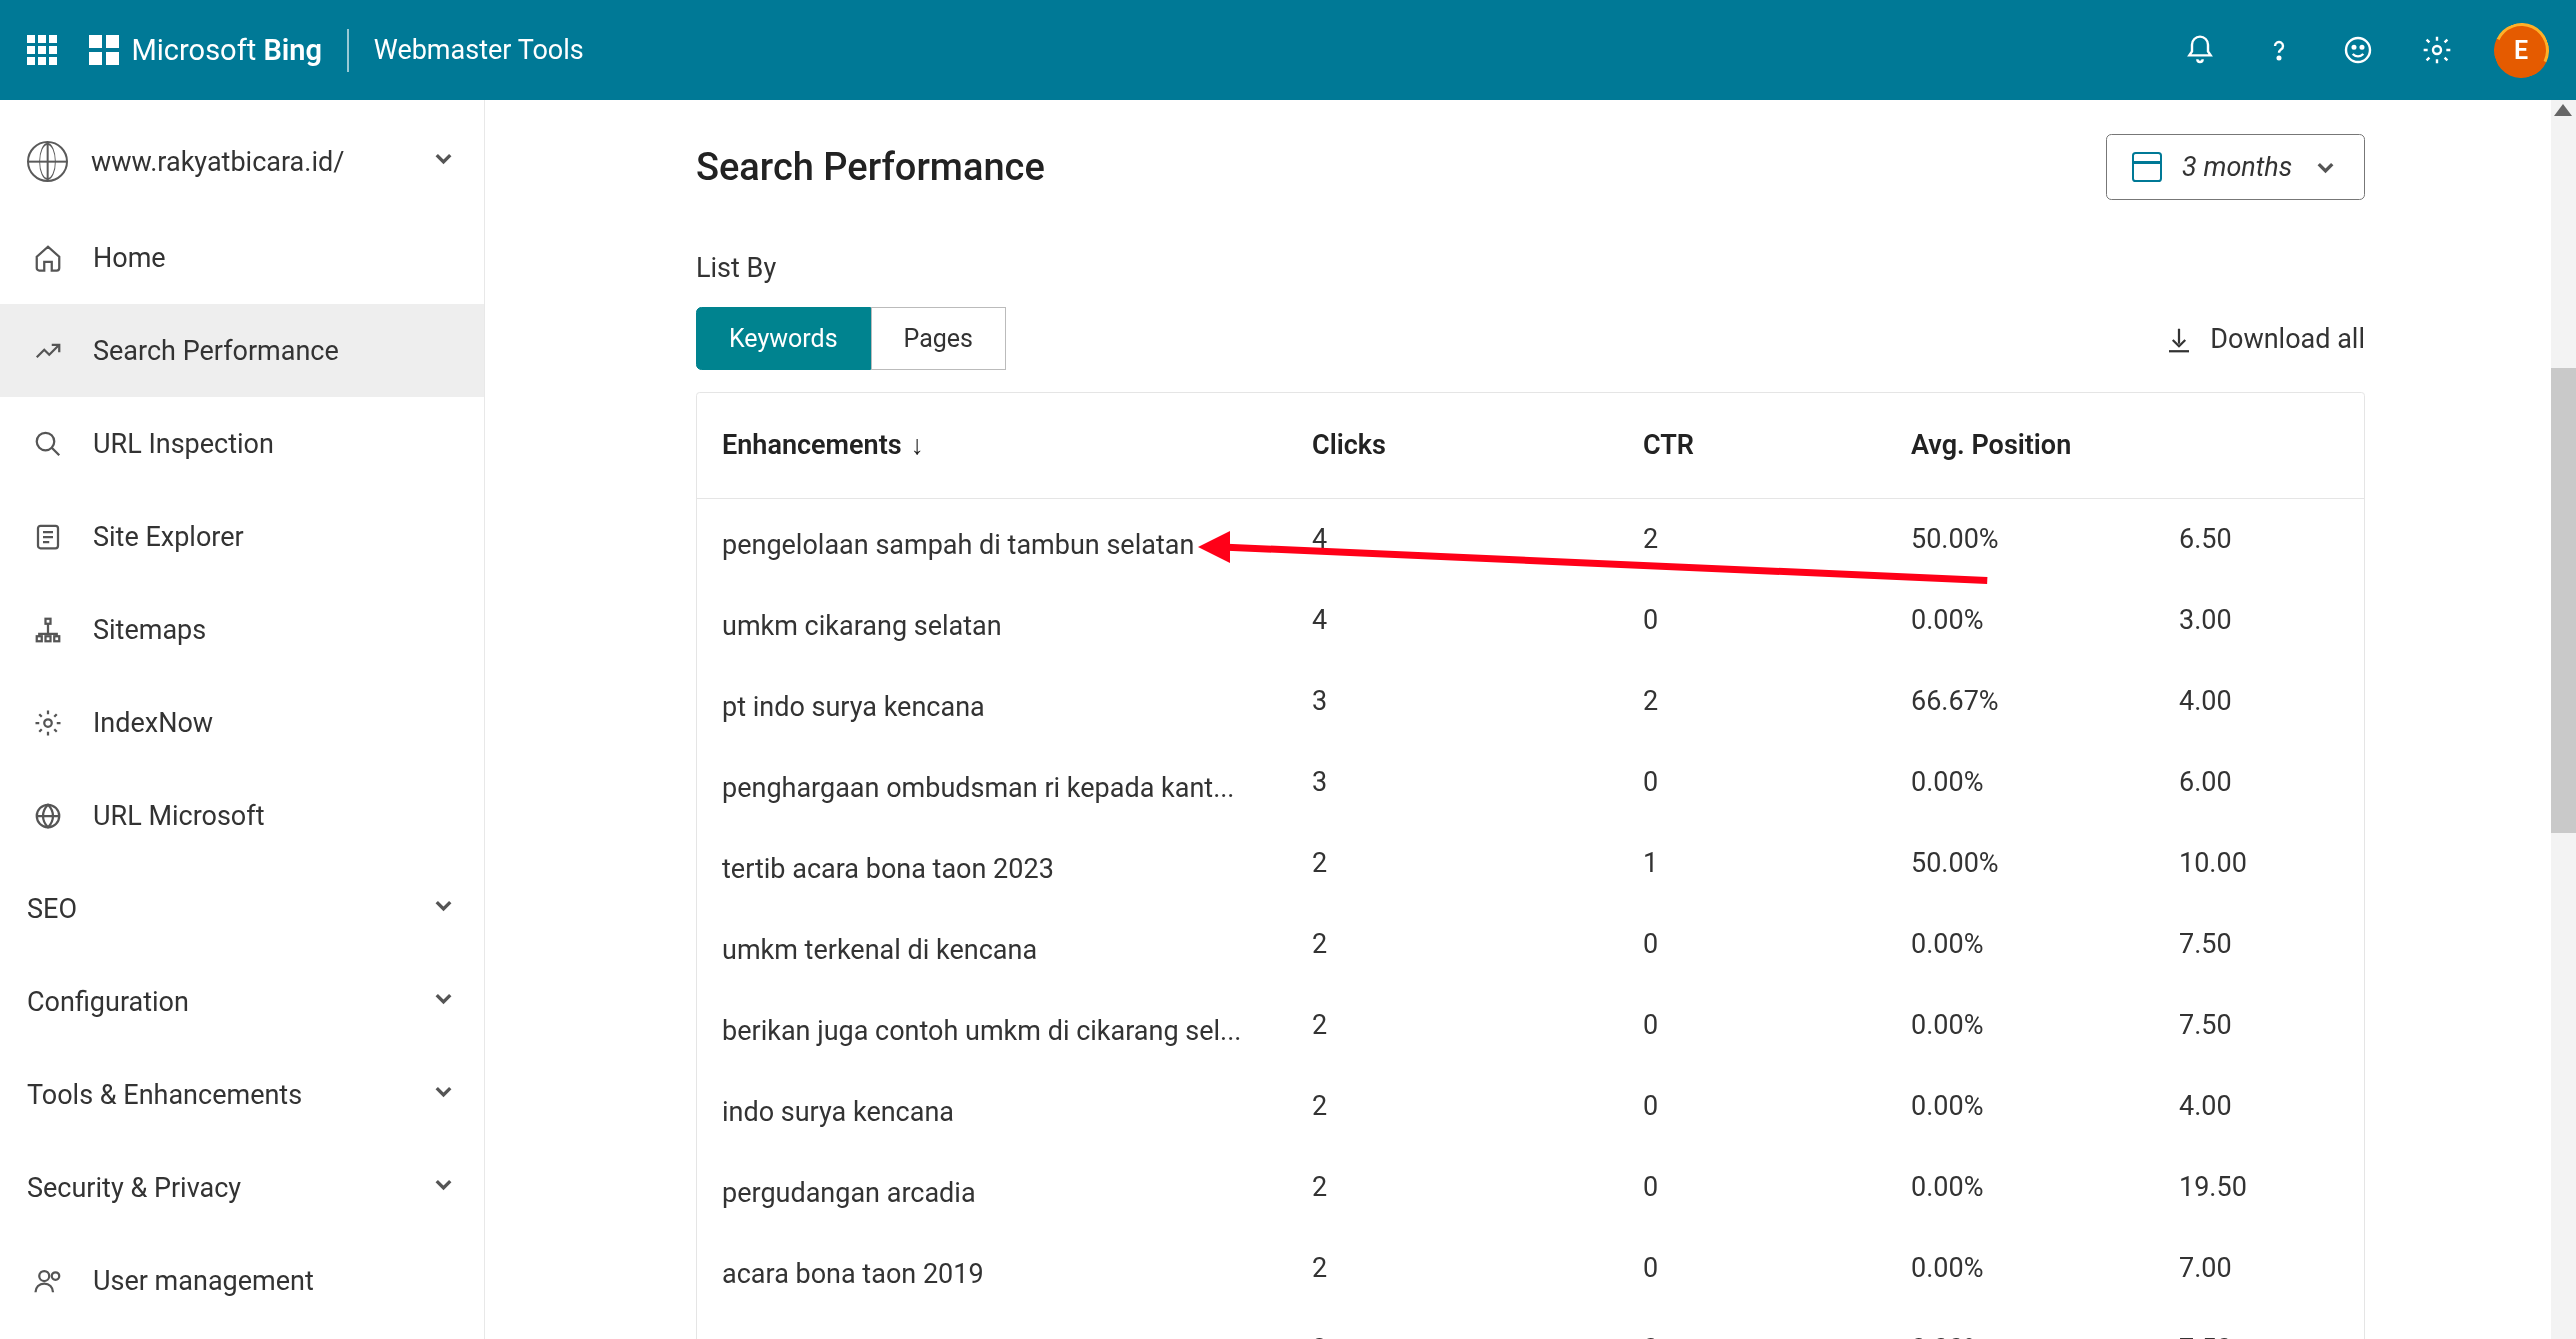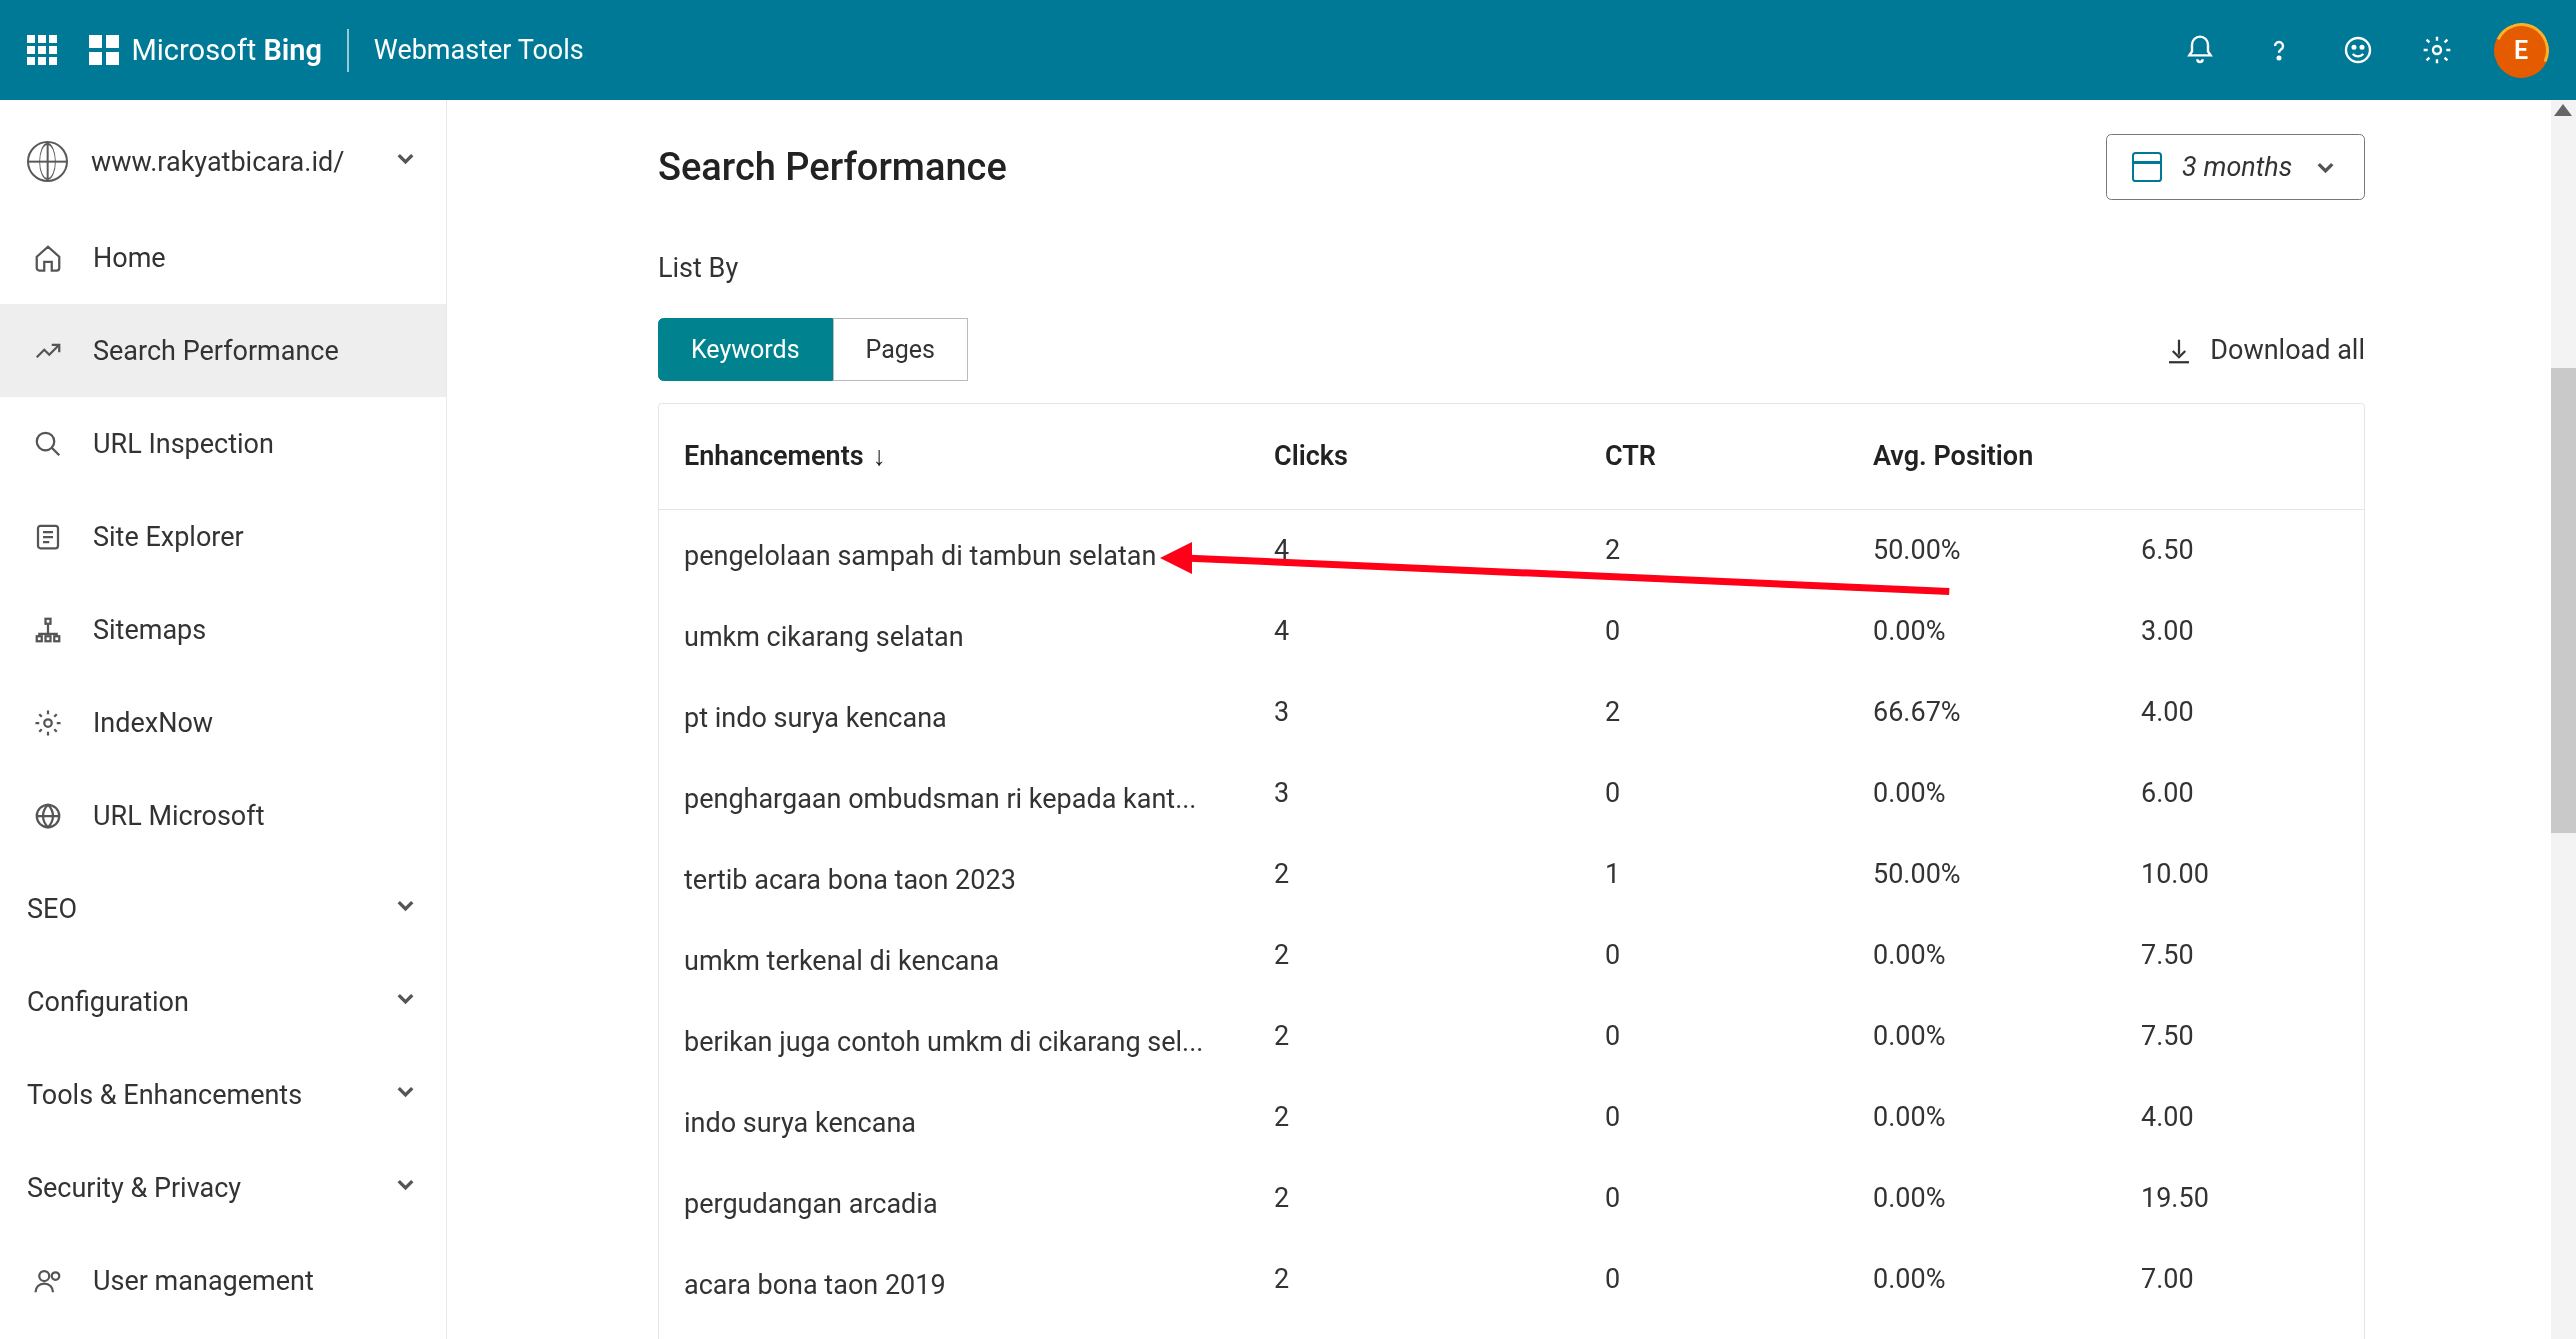--- a/index.html
+++ b/index.html
@@ -39,21 +39,21 @@
     background: #e55b00; display:flex; align-items:center; justify-content:center;
     font-size: 25px; font-weight: 600; margin-left: 18px;
     border: 3.6px solid #ffb027; border-left-color:#e55b00; border-bottom-color:#e55b00;
     transform: rotate(-20deg);
   }
   .topbar .avatar span { transform: rotate(20deg); }
 
   
   .body { display:flex; height: calc(1340px - 100px); }
   .sidebar {
-    width: 447px; border-right: 0.9px solid #e8e8e8; padding-top: 25px;
+    width: 485px; border-right: 0.9px solid #e8e8e8; padding-top: 25px;
     background:#fff;
   }
   .site-select {
     display:flex; align-items:center; padding: 16px 27px 29px;
     font-size: 27px; color:#333;
   }
   .site-select .globe {
     width:41px; height:41px; margin-right:23px;
     border:2.7px solid #5a5a5a; border-radius:50%; position:relative;
   }
@@ -85,21 +85,21 @@
     margin-left:auto; border:1.8px solid #777; border-radius:5.4px;
     height: 66px; padding: 0 25px; display:flex; align-items:center;
     font-size: 27px; color:#333; cursor:pointer; gap: 19.7px; font-style: italic;
   }
   .range-btn .cal {
     width:30px; height:30px; border:2.7px solid #007996; border-radius:3.6px; position:relative;
   }
   .range-btn .cal::before {
     content:""; position:absolute; left:0; right:0; top:7.2px; height:2.7px; background:#007996;
   }
-  .list-by-lbl { font-size: 27px; color:#333; margin-bottom: 34px; }
+  .list-by-lbl { font-size: 27px; color:#333; margin-bottom: 23px; }
   .tabs-row { display:flex; align-items:center; margin-bottom: 21.5px; position:relative; }
   .tab {
     height: 63px; padding: 16px 32px; display:flex; align-items:center;
     font-size: 25px; border:0.9px solid #bbb; background:#fff; color:#333; cursor:pointer;
   }
   .tab:first-of-type { border-radius: 5.4px 0 0 5.4px; }
   .tab:last-of-type  { border-radius: 0 5.4px 5.4px 0; }
   .tab.active { background:#00838f; color:#fff; border-color:#00838f; }
   .download {
     margin-left:auto; display:flex; align-items:flex-end; gap:16px;

